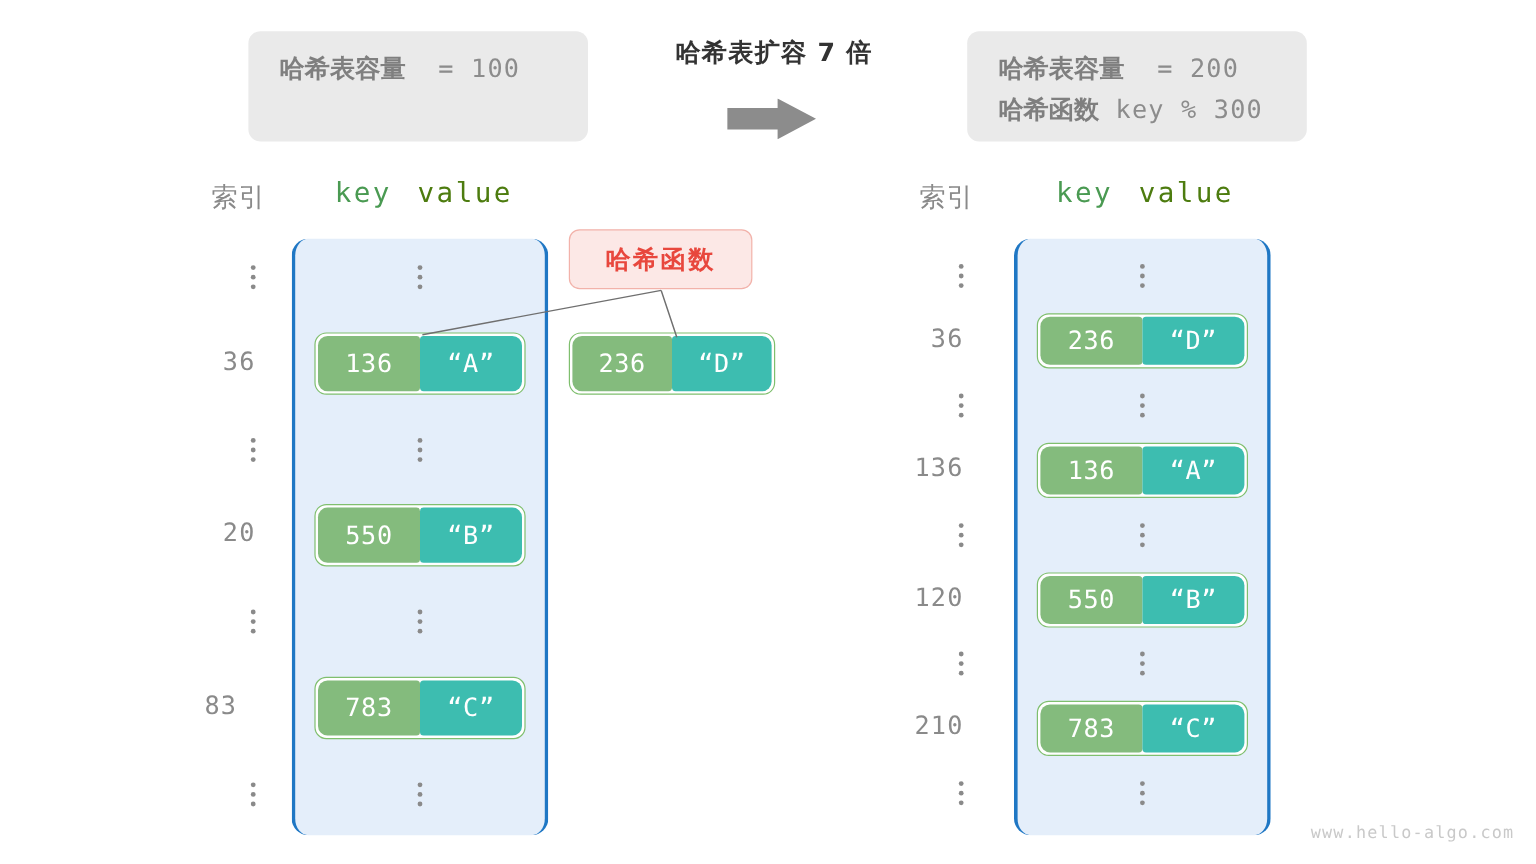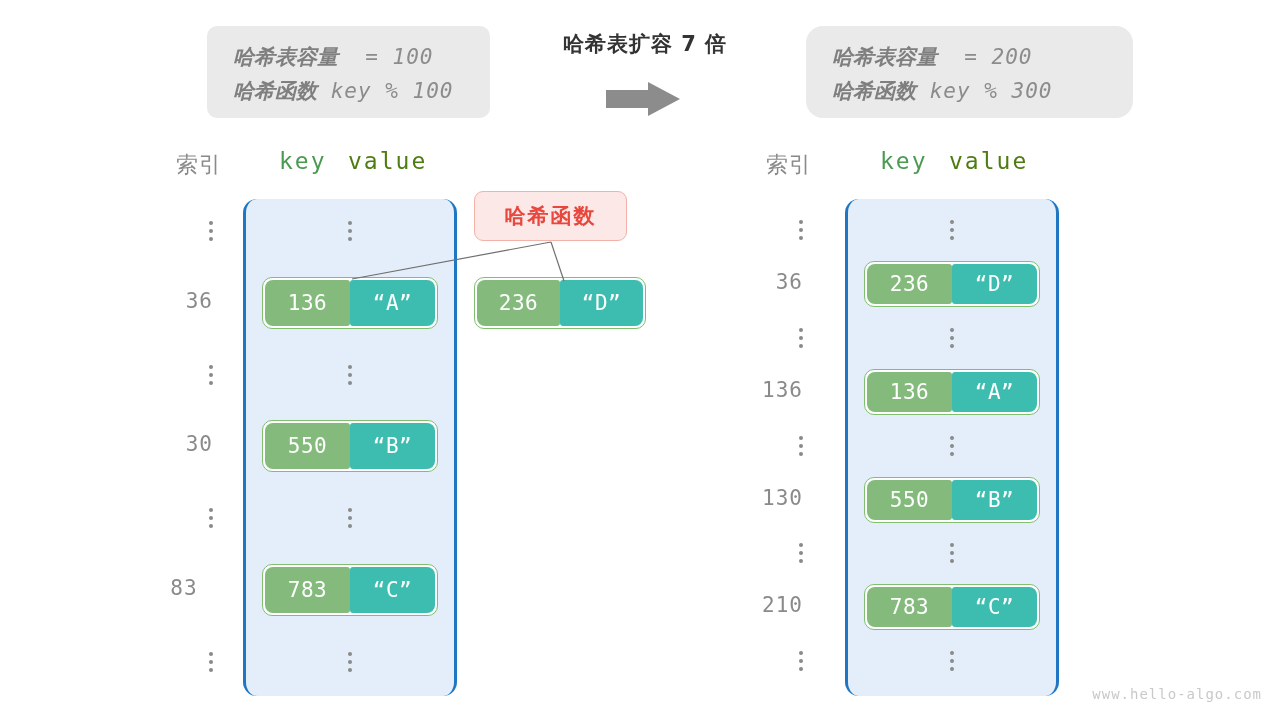--- a/index.html
+++ b/index.html
@@ -20,38 +20,37 @@
     height: 720px;
   }
 
   
   .info-box {
     position: absolute;
     background: #eaeaea;
     border-radius: 10px;
     padding: 14px 26px 16px 26px;
     box-sizing: border-box;
-    font-style: italic;
   }
   .info-line {
     font-family: "DejaVu Sans Mono", "Liberation Mono", monospace;
     font-size: 21px;
     color: #8c8c8c;
     letter-spacing: 1px;
     line-height: 34px;
     white-space: pre;
   }
   .info-line b {
     font-family: "DejaVu Sans", "Liberation Sans", sans-serif;
     font-weight: bold;
     color: #7f7f7f;
     letter-spacing: 0px;
   }
   #info-left  { left: 207px; top: 26px;  width: 283px; height: 92px; }
-  #info-right { left: 806px; top: 26px;  width: 327px; height: 92px; border-radius: 17px; }
+  #info-right { left: 806px; top: 26px;  width: 283px; height: 92px; }
 
   
   .transition-title {
     position: absolute;
     left: 545px;
     top: 30px;
     width: 200px;
     text-align: center;
     font-size: 21px;
     font-weight: bold;
@@ -185,21 +184,20 @@
     letter-spacing: 1px;
   }
 </style>
 </head>
 <body>
 
 <div class="canvas">
 
   <div class="info-box" id="info-left">
     <div class="info-line"><b>哈希表容量</b>  <span>= 100</span></div>
-    <div class="info-line"><b>哈希函数</b> <span>key % 100</span></div>
   </div>
 
   <div class="transition-title">哈希表扩容 7 倍</div>
   <svg class="arrow" viewBox="0 0 74 34">
     <polygon points="0,8 42,8 42,0 74,17 42,34 42,26 0,26" fill="#8c8c8c"></polygon>
   </svg>
 
   <div class="info-box" id="info-right">
     <div class="info-line"><b>哈希表容量</b>  <span>= 200</span></div>
     <div class="info-line"><b>哈希函数</b> <span>key % 300</span></div>
@@ -239,21 +237,21 @@
           <i></i>
         </div>
       </div>
       <div class="row" style="left: 243px; width: 214px; top: 364.6px; height: 20px;">
         <div class="ellipsis-v">
           <i></i>
           <i></i>
           <i></i>
         </div>
       </div>
-      <div class="idx" style="left: 155px; width: 58px; top: 432.4px; text-align: right;">30</div>
+      <div class="idx" style="left: 155px; width: 58px; top: 432.4px; text-align: right;">20</div>
       <div class="row" style="left: 243px; width: 214px; top: 420.4px; height: 52px;">
         <div class="pair" style="width: 176px; height: 52px;">
           <div class="cell key" style="width: 85px; height: 46px;">550</div>
           <div class="cell value" style="width: 85px; height: 46px;">“B”</div>
         </div>
       </div>
       <div class="idx" style="left: 155px; width: 58px; top: 508.2px; display: flex; justify-content: flex-end;">
         <div class="ellipsis-v">
           <i></i>
           <i></i>
@@ -356,21 +354,21 @@
           <i></i>
         </div>
       </div>
       <div class="row" style="left: 845px; width: 214px; top: 435.6px; height: 20px;">
         <div class="ellipsis-v">
           <i></i>
           <i></i>
           <i></i>
         </div>
       </div>
-      <div class="idx" style="left: 745px; width: 58px; top: 485.5px; text-align: right;">130</div>
+      <div class="idx" style="left: 745px; width: 58px; top: 485.5px; text-align: right;">120</div>
       <div class="row" style="left: 845px; width: 214px; top: 476.5px; height: 46px;">
         <div class="pair" style="width: 176px; height: 46px;">
           <div class="cell key" style="width: 85px; height: 40px;">550</div>
           <div class="cell value" style="width: 85px; height: 40px;">“B”</div>
         </div>
       </div>
       <div class="idx" style="left: 745px; width: 58px; top: 543.4px; display: flex; justify-content: flex-end;">
         <div class="ellipsis-v">
           <i></i>
           <i></i>

